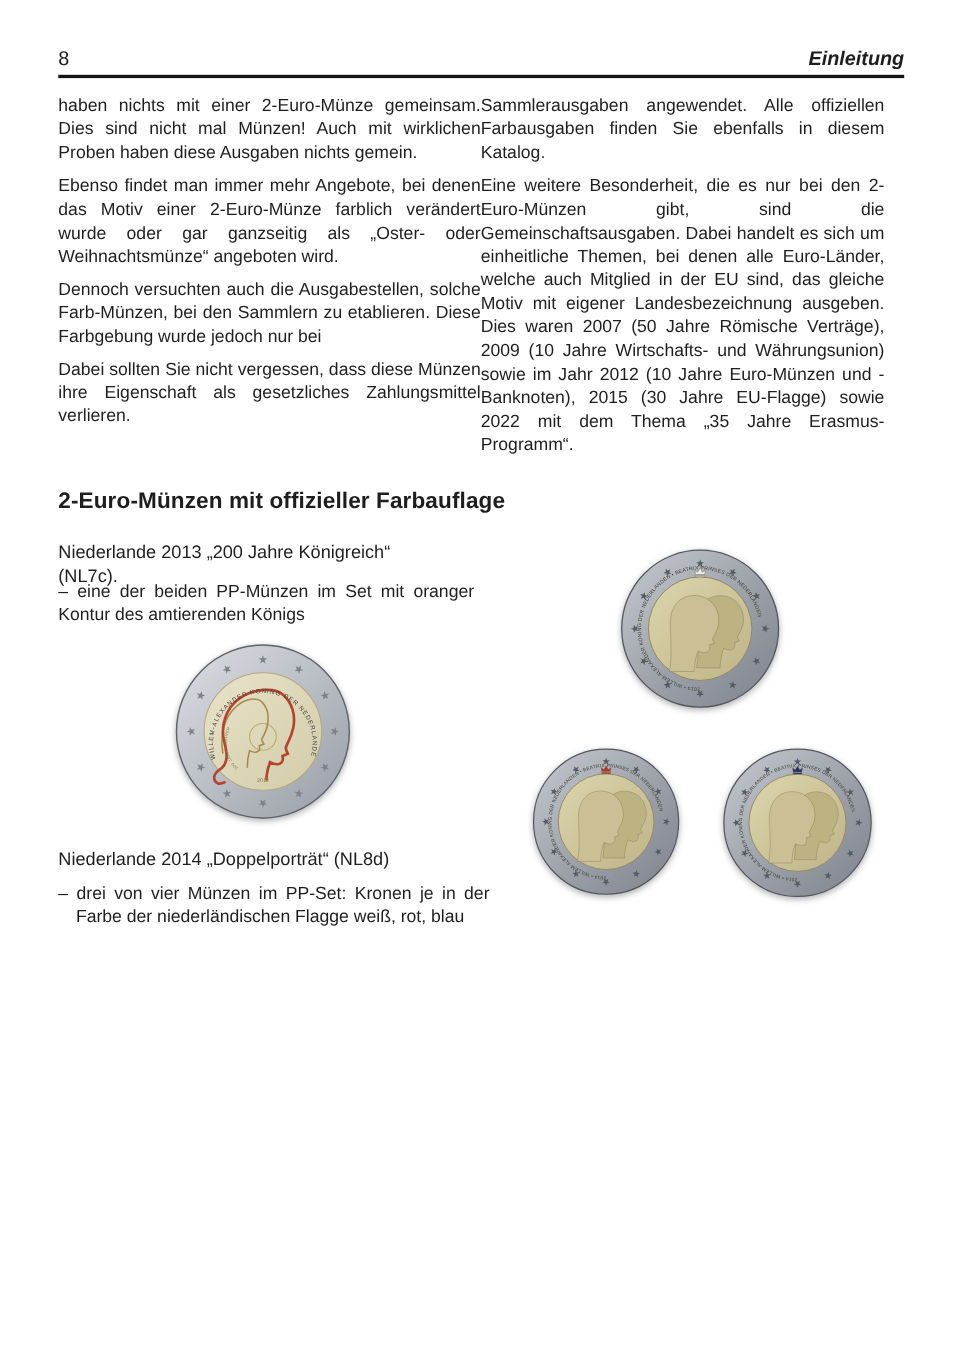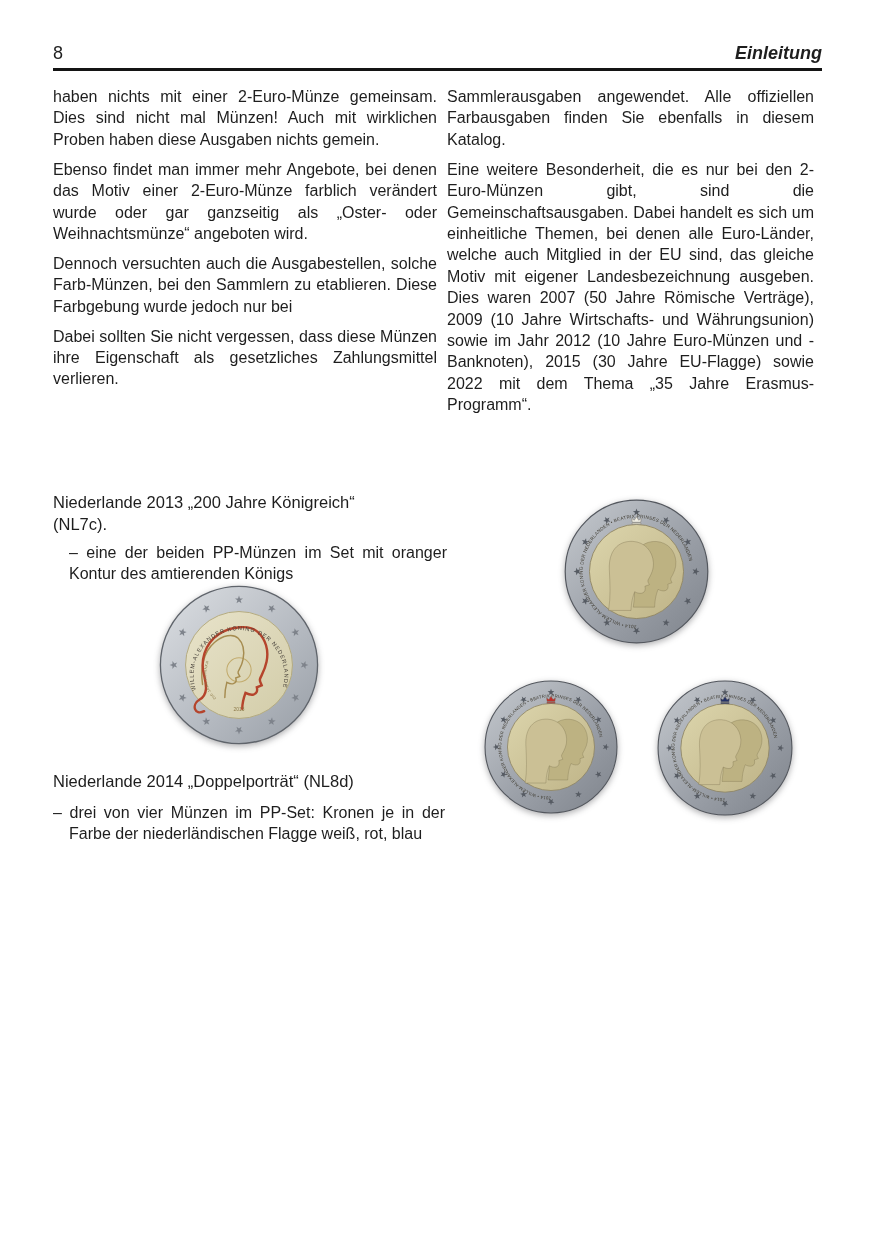--- a/index.html
+++ b/index.html
@@ -10,37 +10,37 @@
   .page-header{
     position:absolute;left:53px;right:53px;top:22px;
     display:flex;justify-content:space-between;align-items:flex-end;
     border-bottom:3px solid #141414;padding-bottom:4px;
   }
   .page-number{font-size:18px;line-height:22px;}
   .header-title{font-size:18px;line-height:22px;font-weight:bold;font-style:italic;margin-top:20px;}
   .columns{position:absolute;left:53px;top:86px;display:flex;}
   .col{font-size:16px;line-height:21.4px;text-align:justify;hyphens:auto;}
   .col-left{width:384px;}
-  .col-right{width:367px;margin-left:10px;}
+  .col-right{width:367px;}
   .col p{margin:0 0 8.5px 0;}
   .section-title{
     position:absolute;left:53px;top:444px;margin:0;
     font-size:20.5px;font-weight:bold;letter-spacing:0.1px;
   }
   .entry-heading{
     position:absolute;left:53px;margin:0;
     font-size:16.5px;line-height:21.5px;font-weight:normal;
   }
   .h2013{top:492px;width:360px;}
   .h2014{top:771px;width:430px;}
   .entry-note{
     position:absolute;left:53px;margin:0;
     font-size:16px;line-height:21.4px;text-align:justify;hyphens:auto;
   }
-  .n2013{top:542px;width:378px;margin-left:16px;}
+  .n2013{top:528px;width:378px;}
   .n2014{top:802px;width:376px;padding-left:16px;text-indent:-16px;box-sizing:content-box;}
   .coin{position:absolute;}
   .coin svg{width:100%;height:100%;display:block;filter:drop-shadow(0 2px 3px rgba(50,50,55,.4));}
   .coin-2013{left:158px;top:584px;width:162px;height:162px;}
   .coin-w{left:563px;top:498px;width:147px;height:147px;}
   .coin-r{left:483px;top:679px;width:136px;height:136px;}
   .coin-b{left:656px;top:679px;width:138px;height:138px;}
   .coin text{font-family:"Liberation Sans",sans-serif;}
   .defs-holder{position:absolute;width:0;height:0;overflow:hidden;}
 </style>
@@ -89,20 +89,21 @@
       <p>Ebenso findet man immer mehr Angebote, bei denen das Motiv einer 2-Euro-Münze farblich verändert wurde oder gar ganzseitig als „Oster- oder Weihnachtsmünze“ angeboten wird.</p>
       <p>Dennoch versuchten auch die Ausgabestellen, solche Farb-Münzen, bei den Sammlern zu etablieren. Diese Farbgebung wurde jedoch nur bei</p>
       <p>Dabei sollten Sie nicht vergessen, dass diese Münzen ihre Eigenschaft als gesetzliches Zahlungsmittel verlieren.</p>
     </div>
     <div class="col col-right">
       <p>Sammlerausgaben angewendet. Alle offiziellen Farbausgaben finden Sie ebenfalls in diesem Katalog.</p>
       <p>Eine weitere Besonderheit, die es nur bei den 2-Euro-Münzen gibt, sind die Gemeinschaftsausgaben. Dabei handelt es sich um einheitliche Themen, bei denen alle Euro-Länder, welche auch Mitglied in der EU sind, das gleiche Motiv mit eigener Landesbezeichnung ausgeben. Dies waren 2007 (50 Jahre Römische Verträge), 2009 (10 Jahre Wirtschafts- und Währungsunion) sowie im Jahr 2012 (10 Jahre Euro-Münzen und -Banknoten), 2015 (30 Jahre EU-Flagge) sowie 2022 mit dem Thema „35 Jahre Erasmus-Programm“.</p>
     </div>
   </div>
 
+  <h1 class="section-title">2-Euro-Münzen mit offizieller Farbauflage</h1>
 
   <h2 class="entry-heading h2013">Niederlande 2013 „200 Jahre Königreich“ (NL7c).</h2>
   <p class="entry-note n2013">– eine der beiden PP-Münzen im Set mit oranger Kontur des amtierenden Königs</p>
 
   <h2 class="entry-heading h2014">Niederlande 2014 „Doppelporträt“ (NL8d)</h2>
   <p class="entry-note n2014">– drei von vier Münzen im PP-Set: Kronen je in der Farbe der niederländischen Flagge weiß, rot, blau</p>
 
   <div class="coin coin-2013">
     <svg viewBox="0 0 200 200">
       <circle cx="100" cy="100" r="97" fill="url(#gradSilverLight)" stroke="#5f646b" stroke-width="1.6"></circle>

